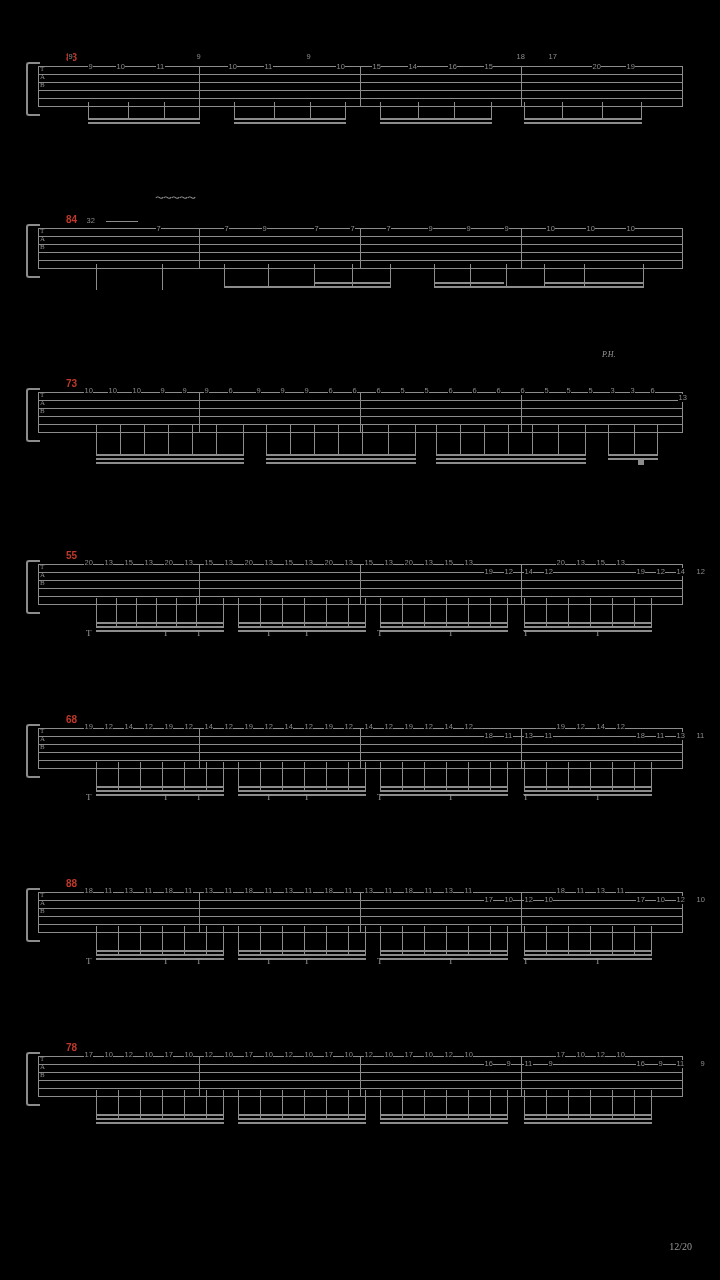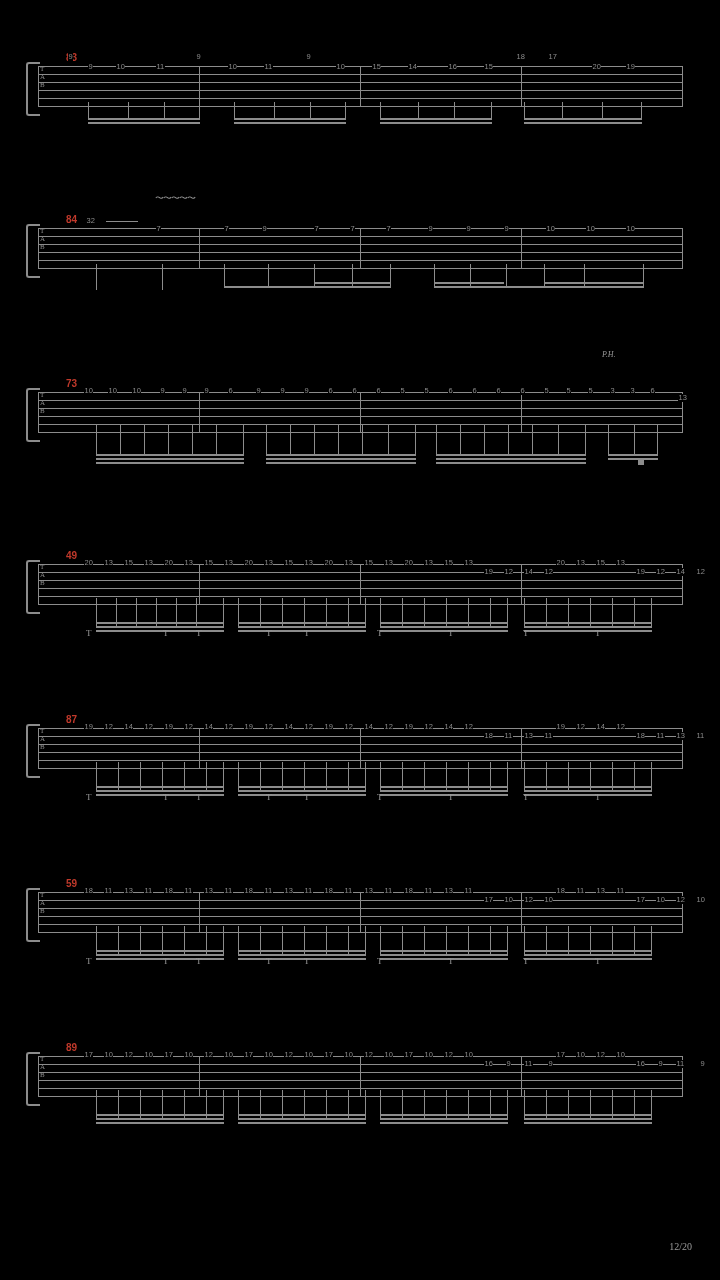--- a/index.html
+++ b/index.html
@@ -309,21 +309,21 @@
       <div class="beam" style="left:570px;top:16px;width:50px;"></div>
       <div class="beam" style="left:570px;top:20px;width:50px;"></div>
       <div class="stem" style="left:570px;top:-14px;height:32px;"></div>
       <div class="stem" style="left:596px;top:-14px;height:32px;"></div>
       <div class="stem" style="left:619px;top:-14px;height:32px;"></div>
       <div class="sq" style="left:600px;top:22px;"></div>
     </div>
   </div>
 
   <div class="system" style="top:564px;">
-    <div class="bar-number" style="left:66px;">49</div>
+    <div class="bar-number" style="left:66px;">55</div>
     <div class="brace"></div>
     <div class="staff">
       <div class="line l0"></div>
         <div class="line l1"></div>
         <div class="line l2"></div>
       <div class="line l3"></div>
         <div class="line l4"></div>
         <div class="line l5"></div>
       <div class="vline" style="left:0px;"></div>
       <div class="vline" style="left:161px;"></div>
@@ -424,21 +424,21 @@
       <div class="t-mark" style="left:266px;top:64px;">T</div>
       <div class="t-mark" style="left:304px;top:64px;">T</div>
       <div class="t-mark" style="left:377px;top:64px;">T</div>
       <div class="t-mark" style="left:448px;top:64px;">T</div>
       <div class="t-mark" style="left:523px;top:64px;">T</div>
       <div class="t-mark" style="left:595px;top:64px;">T</div>
     </div>
   </div>
 
   <div class="system" style="top:728px;">
-    <div class="bar-number" style="left:66px;">87</div>
+    <div class="bar-number" style="left:66px;">68</div>
     <div class="brace"></div>
     <div class="staff">
       <div class="line l0"></div>
         <div class="line l1"></div>
         <div class="line l2"></div>
       <div class="line l3"></div>
         <div class="line l4"></div>
         <div class="line l5"></div>
       <div class="vline" style="left:0px;"></div>
       <div class="vline" style="left:161px;"></div>
@@ -539,21 +539,21 @@
       <div class="t-mark" style="left:266px;top:64px;">T</div>
       <div class="t-mark" style="left:304px;top:64px;">T</div>
       <div class="t-mark" style="left:377px;top:64px;">T</div>
       <div class="t-mark" style="left:448px;top:64px;">T</div>
       <div class="t-mark" style="left:523px;top:64px;">T</div>
       <div class="t-mark" style="left:595px;top:64px;">T</div>
     </div>
   </div>
 
   <div class="system" style="top:892px;">
-    <div class="bar-number" style="left:66px;">59</div>
+    <div class="bar-number" style="left:66px;">88</div>
     <div class="brace"></div>
     <div class="staff">
       <div class="line l0"></div>
         <div class="line l1"></div>
         <div class="line l2"></div>
       <div class="line l3"></div>
         <div class="line l4"></div>
         <div class="line l5"></div>
       <div class="vline" style="left:0px;"></div>
       <div class="vline" style="left:161px;"></div>
@@ -654,21 +654,21 @@
       <div class="t-mark" style="left:266px;top:64px;">T</div>
       <div class="t-mark" style="left:304px;top:64px;">T</div>
       <div class="t-mark" style="left:377px;top:64px;">T</div>
       <div class="t-mark" style="left:448px;top:64px;">T</div>
       <div class="t-mark" style="left:523px;top:64px;">T</div>
       <div class="t-mark" style="left:595px;top:64px;">T</div>
     </div>
   </div>
 
   <div class="system" style="top:1056px;">
-    <div class="bar-number" style="left:66px;">89</div>
+    <div class="bar-number" style="left:66px;">78</div>
     <div class="brace"></div>
     <div class="staff">
       <div class="line l0"></div>
         <div class="line l1"></div>
         <div class="line l2"></div>
       <div class="line l3"></div>
         <div class="line l4"></div>
         <div class="line l5"></div>
       <div class="vline" style="left:0px;"></div>
       <div class="vline" style="left:161px;"></div>

